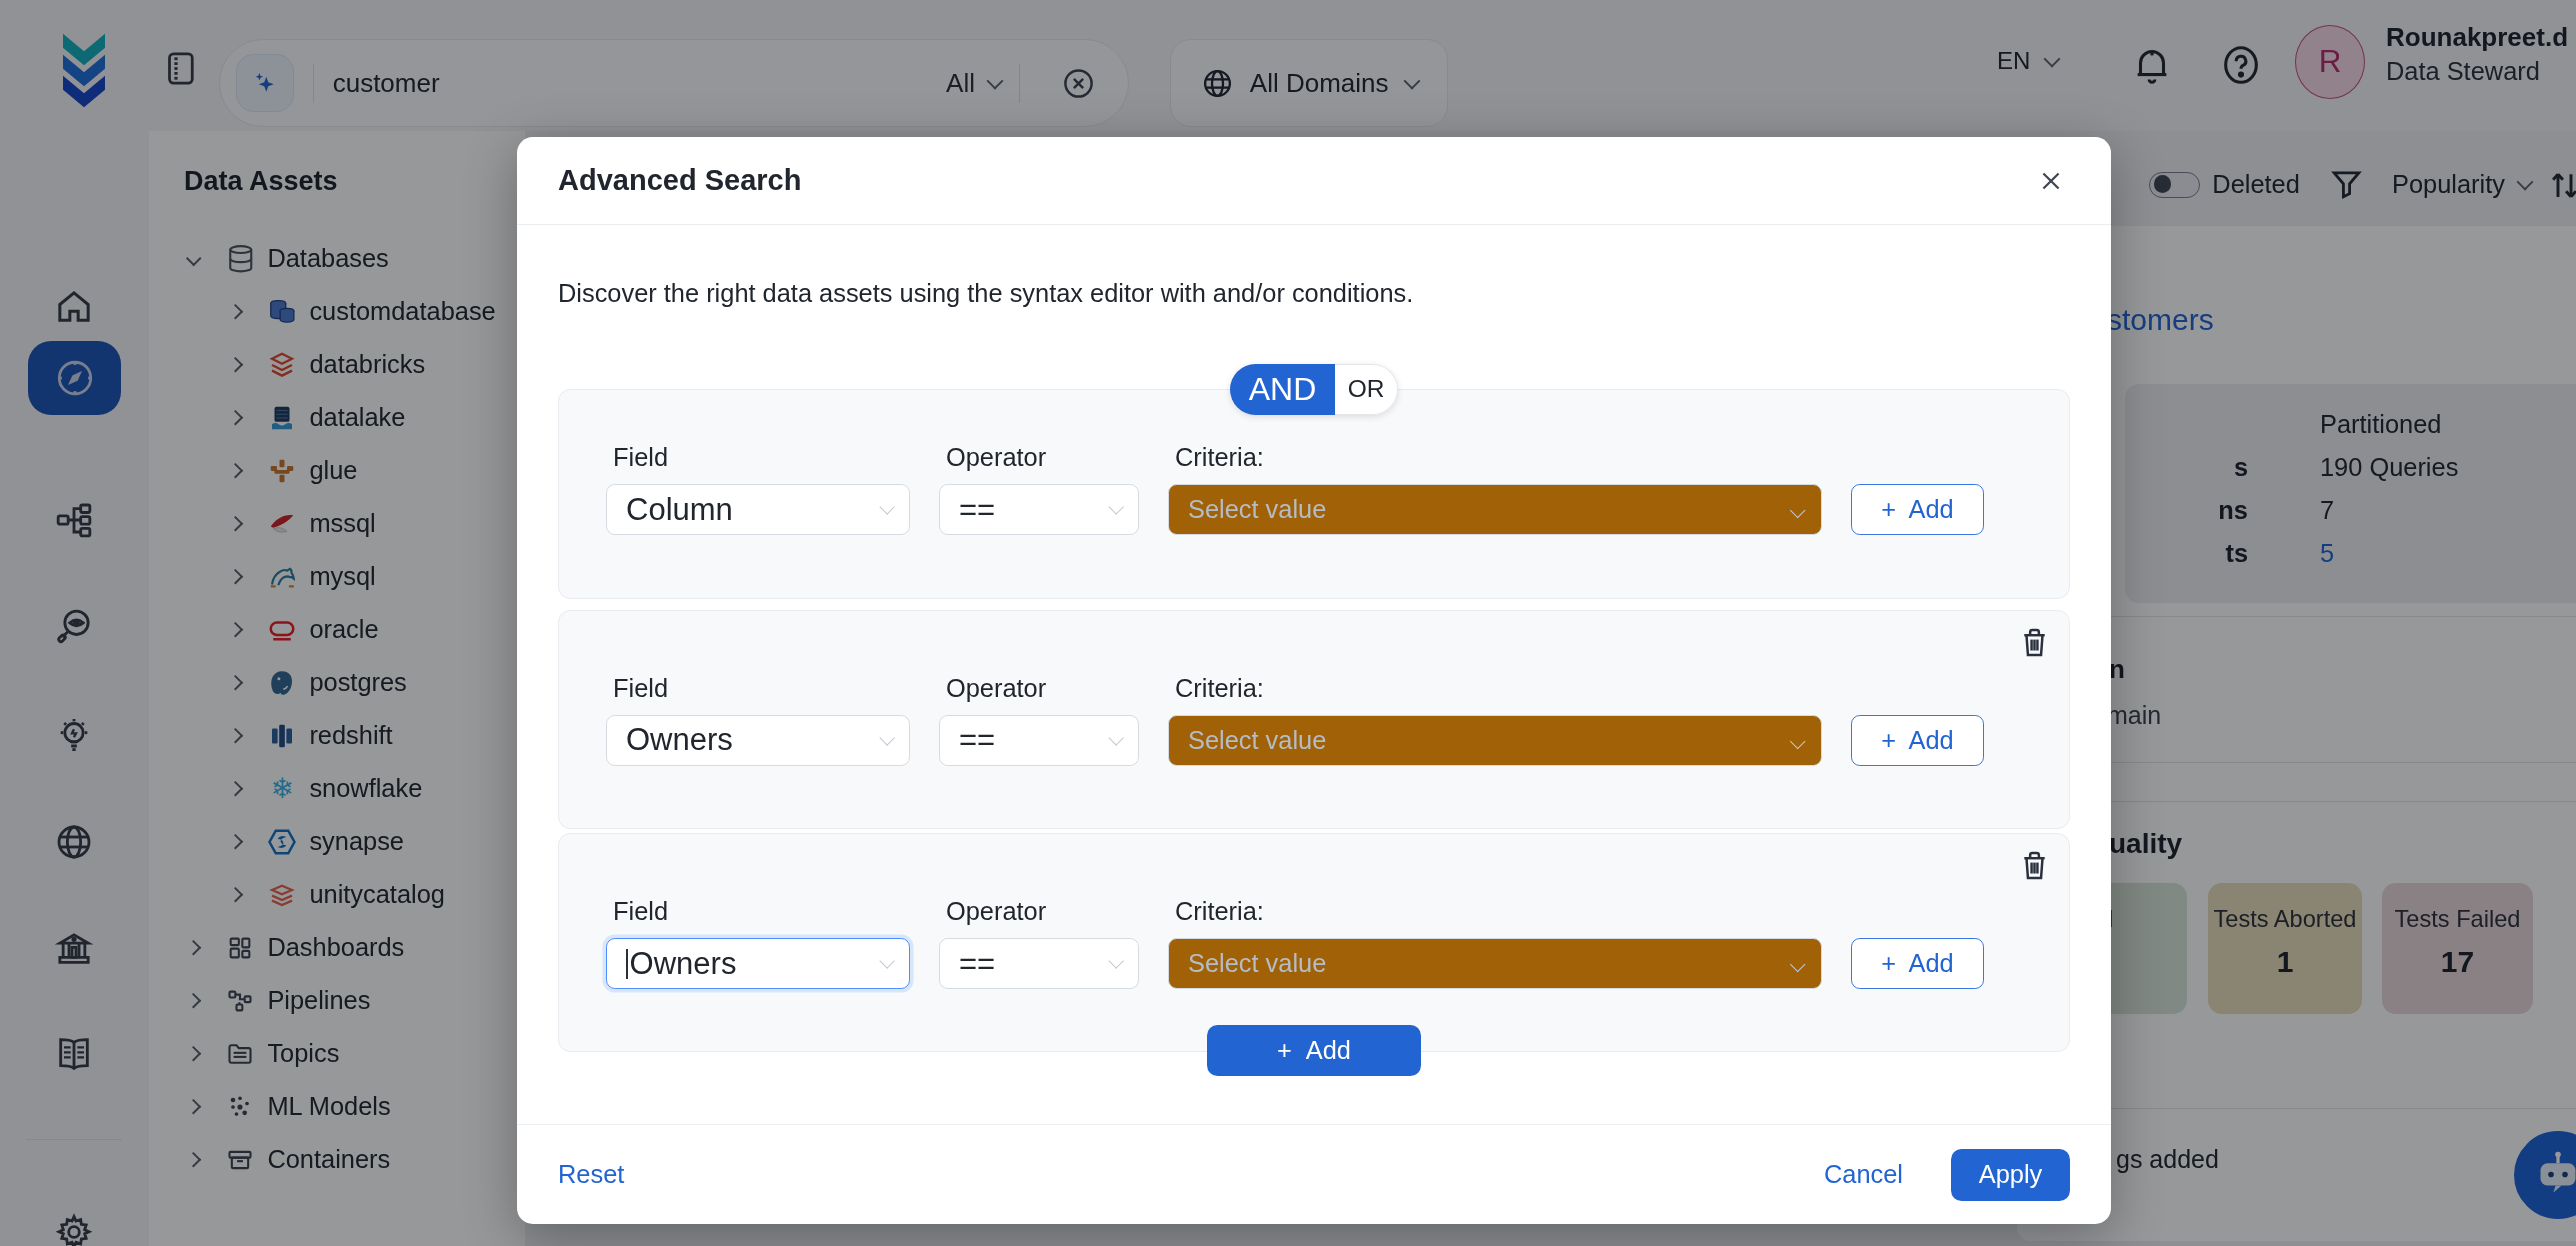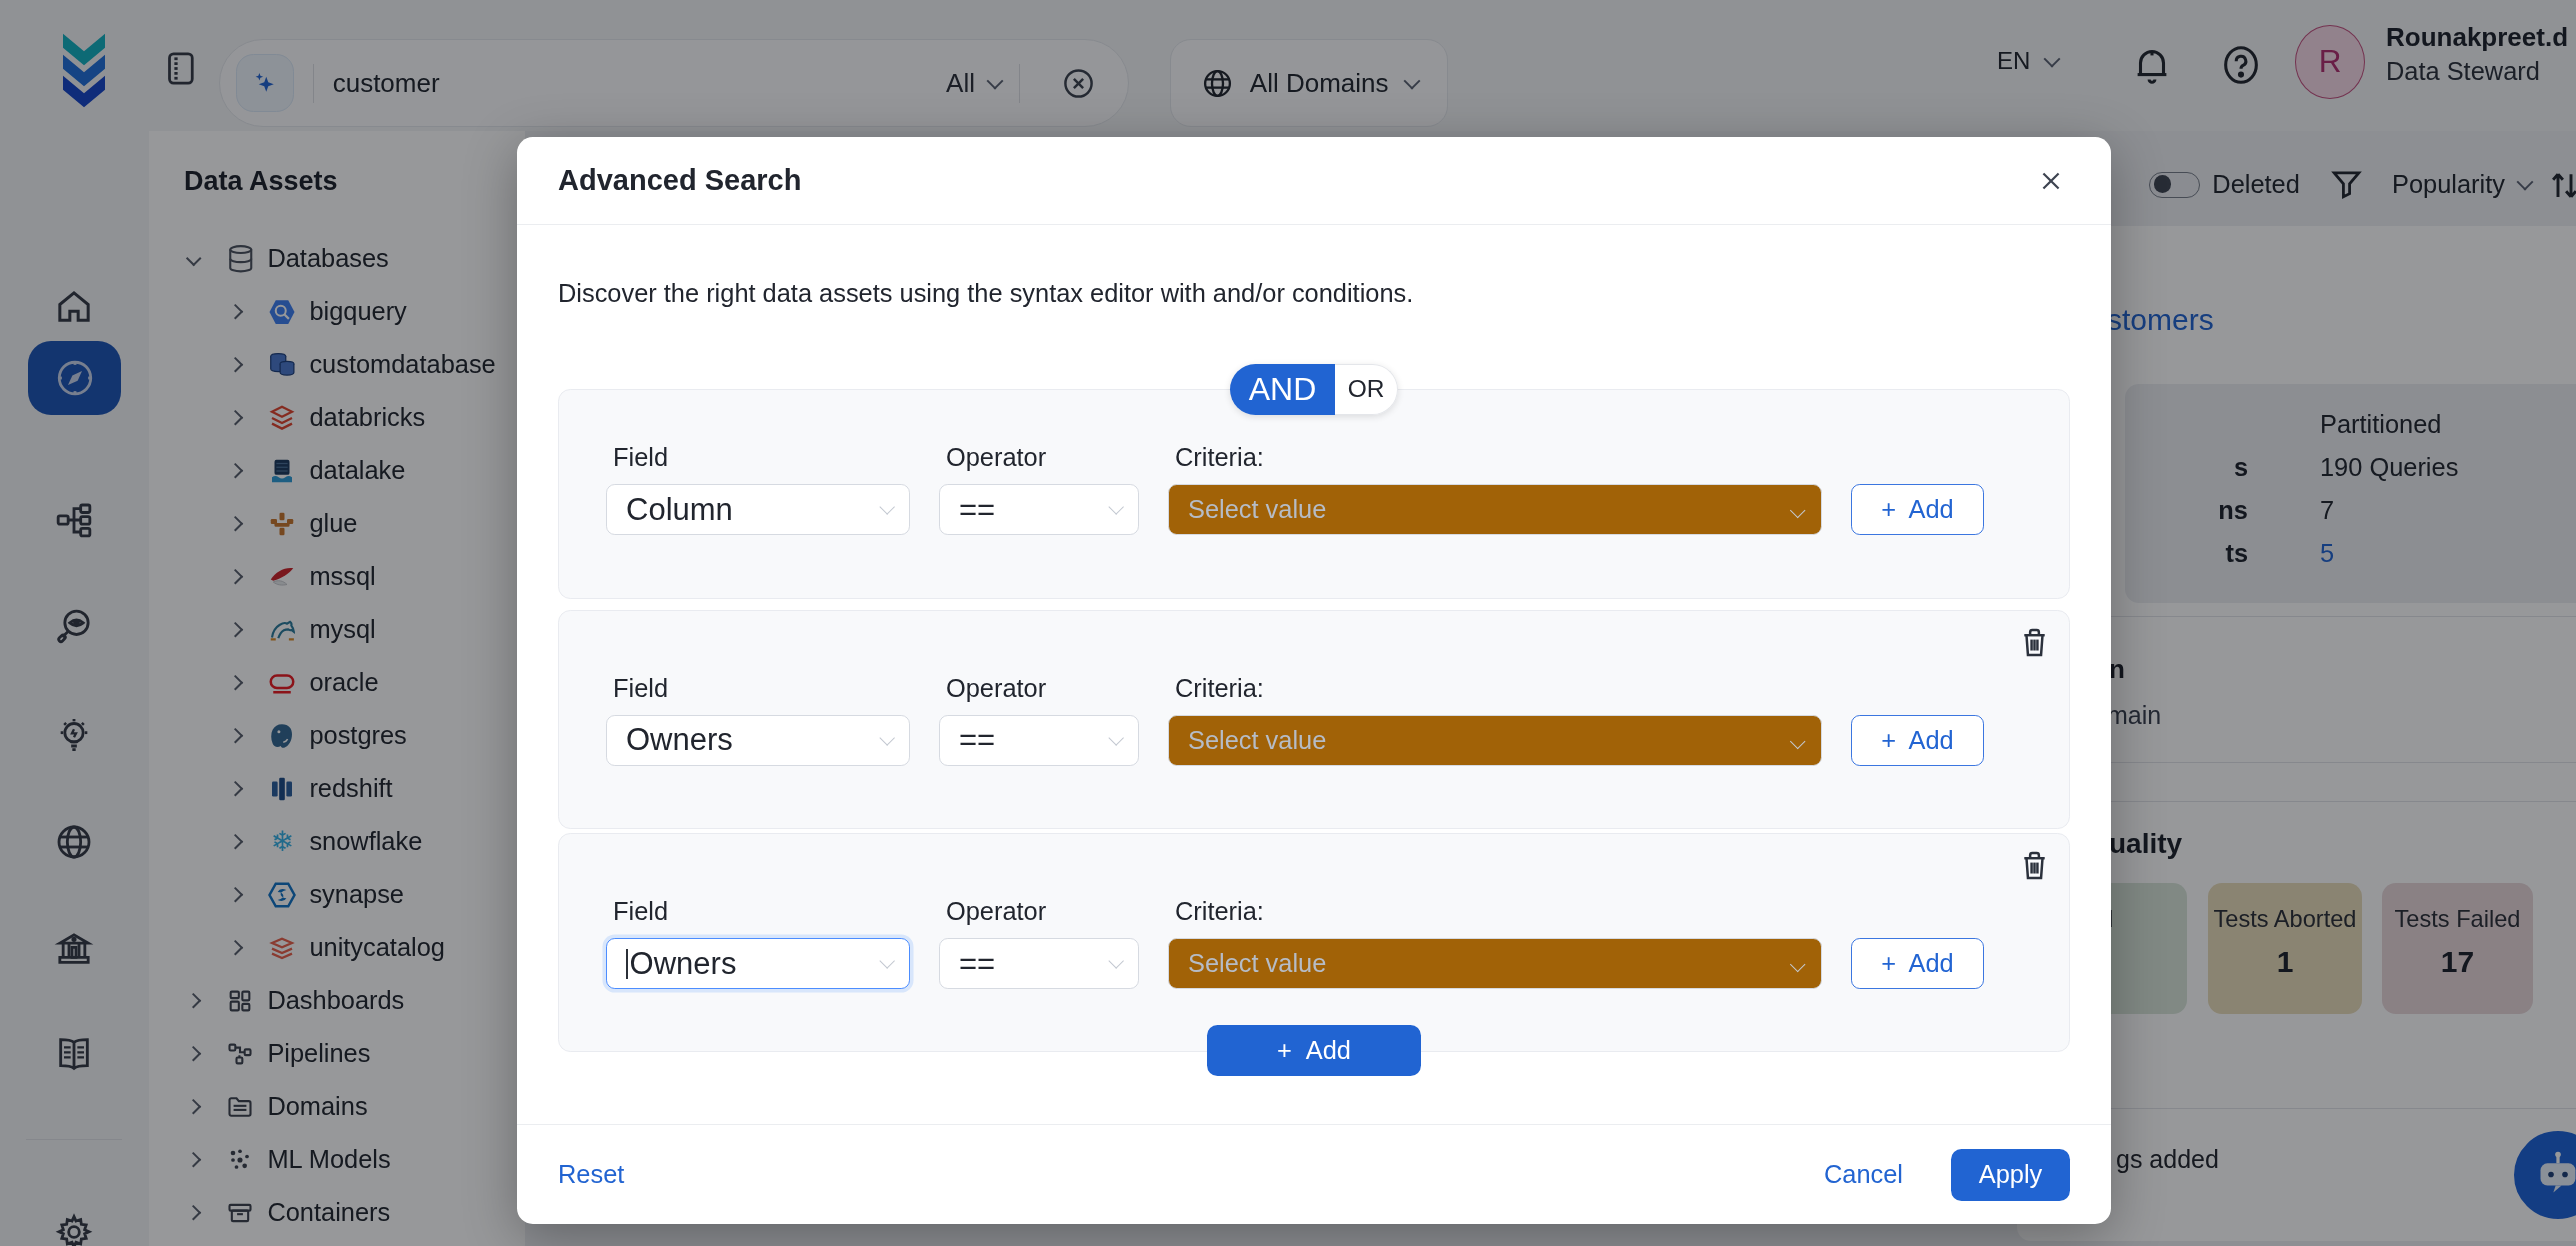--- a/index.html
+++ b/index.html
@@ -276,31 +276,20 @@
         <span class="ticon">
           <svg width="31.5" height="31.5" viewBox="0 0 24 24" fill="none" stroke="#4a515e" stroke-width="1.6">
             <ellipse cx="12" cy="5" rx="8" ry="2.6"></ellipse>
             <path d="M4 5 V12 a8 2.6 0 0 0 16 0 V5"></path>
               <path d="M4 12 V19 a8 2.6 0 0 0 16 0 V12"></path>
           </svg>
           </span>
         <span class="tlabel">Databases</span>
       </div>
 
-      <div class="tree-row lvl1">
-        <span class="tchev right"></span>
-        <span class="ticon">
-          <svg width="30" height="30" viewBox="0 0 24 24">
-            <polygon points="7,2.5 17,2.5 22,12 17,21.5 7,21.5 2,12" fill="#3d7ef0"></polygon>
-            <circle cx="11" cy="11" r="4" fill="none" stroke="#fff" stroke-width="1.6"></circle>
-            <line x1="14" y1="14" x2="17.5" y2="17.5" stroke="#fff" stroke-width="1.8"></line>
-          </svg>
-          </span>
-        <span class="tlabel">bigquery</span>
-      </div>
 
       <div class="tree-row lvl1">
         <span class="tchev right"></span>
         <span class="ticon">
           <svg width="30" height="30" viewBox="0 0 24 24" stroke="#1d3f7d" stroke-width="1" fill="#4a78cc">
             <ellipse cx="9" cy="5" rx="6" ry="2.2"></ellipse>
               <path d="M3 5 V15 a6 2.2 0 0 0 12 0 V5"></path>
             <ellipse cx="16" cy="11" rx="5.5" ry="2"></ellipse>
               <path d="M10.5 11 V18 a5.5 2 0 0 0 11 0 V11"></path>
           </svg>
@@ -464,21 +453,21 @@
 
       <div class="tree-row lvl0">
         <span class="tchev right"></span>
         <span class="ticon">
           <svg width="28" height="28" viewBox="0 0 24 24" fill="none" stroke="#3d434f" stroke-width="1.8">
             <path d="M3 6 a1.5 1.5 0 0 1 1.5 -1.5 H9 l2 2.5 H19.5 A1.5 1.5 0 0 1 21 8.5 V18 a1.5 1.5 0 0 1 -1.5 1.5 H4.5 A1.5 1.5 0 0 1 3 18 Z"></path>
             <line x1="6.5" y1="11" x2="17.5" y2="11"></line>
               <line x1="6.5" y1="14.5" x2="17.5" y2="14.5"></line>
           </svg>
           </span>
-        <span class="tlabel">Domains</span>
+        <span class="tlabel">Topics</span>
       </div>
 
       <div class="tree-row lvl0">
         <span class="tchev right"></span>
         <span class="ticon">
           <svg width="28" height="28" viewBox="0 0 24 24" fill="#3d434f">
             <circle cx="6" cy="6" r="2"></circle>
               <circle cx="12" cy="4.5" r="1.6"></circle>
               <circle cx="6" cy="12" r="1.6"></circle>
             <circle cx="12" cy="12" r="2.2"></circle>

